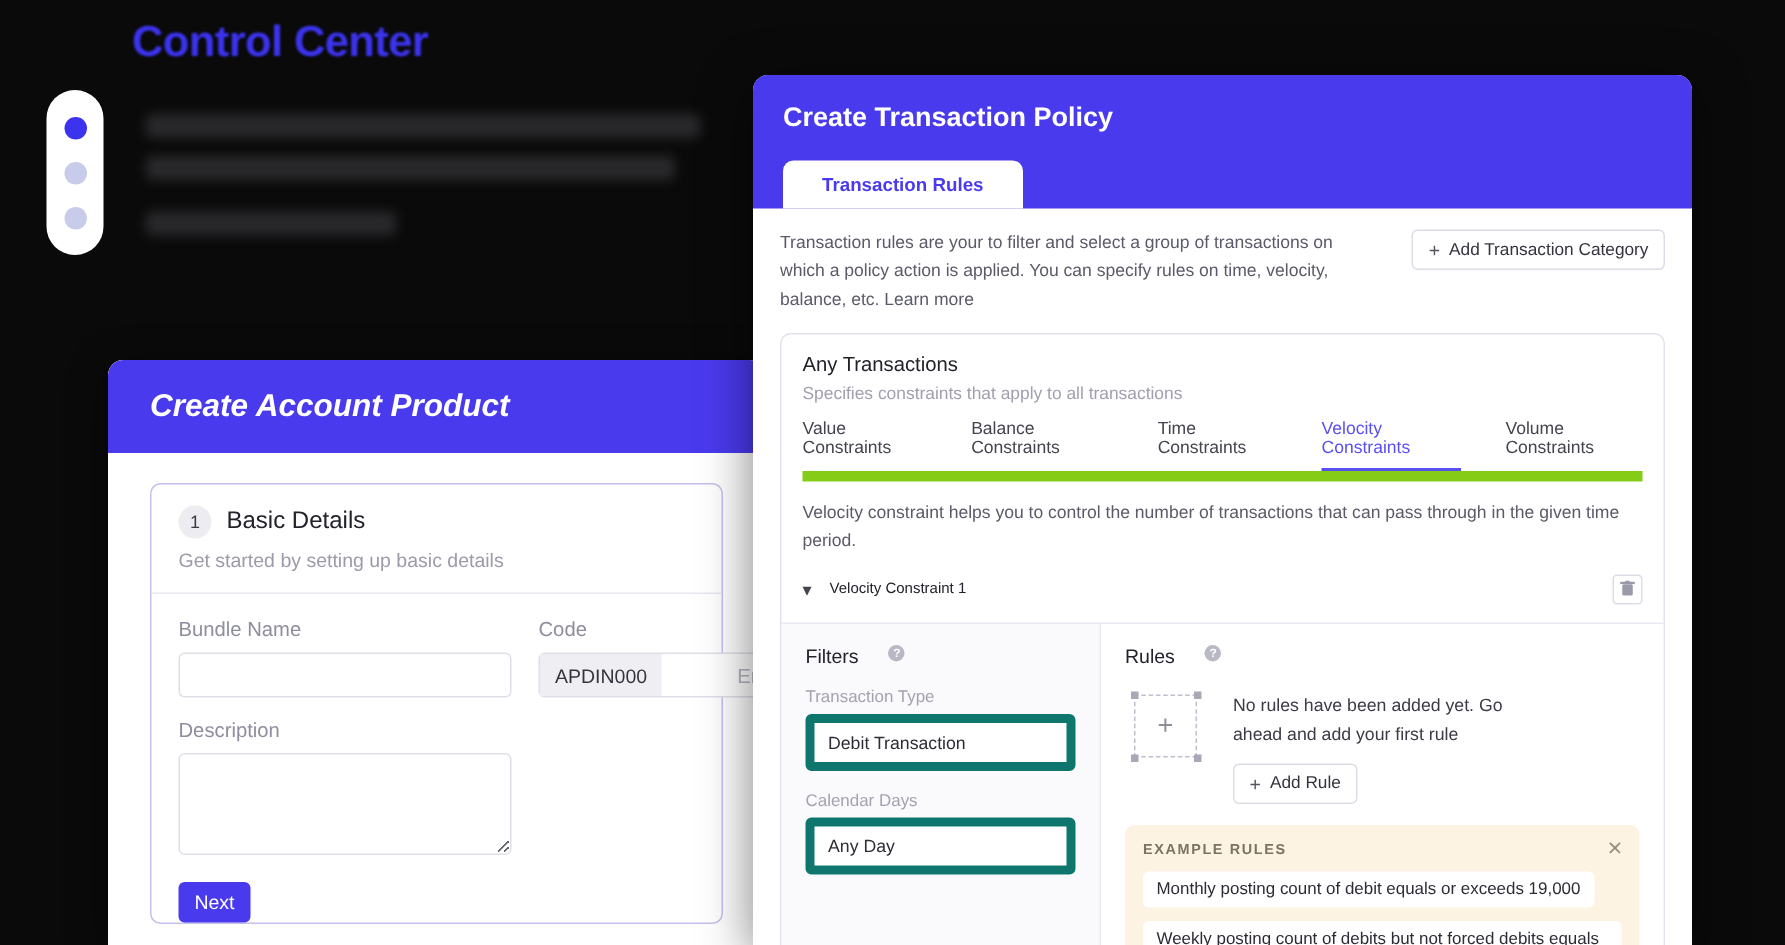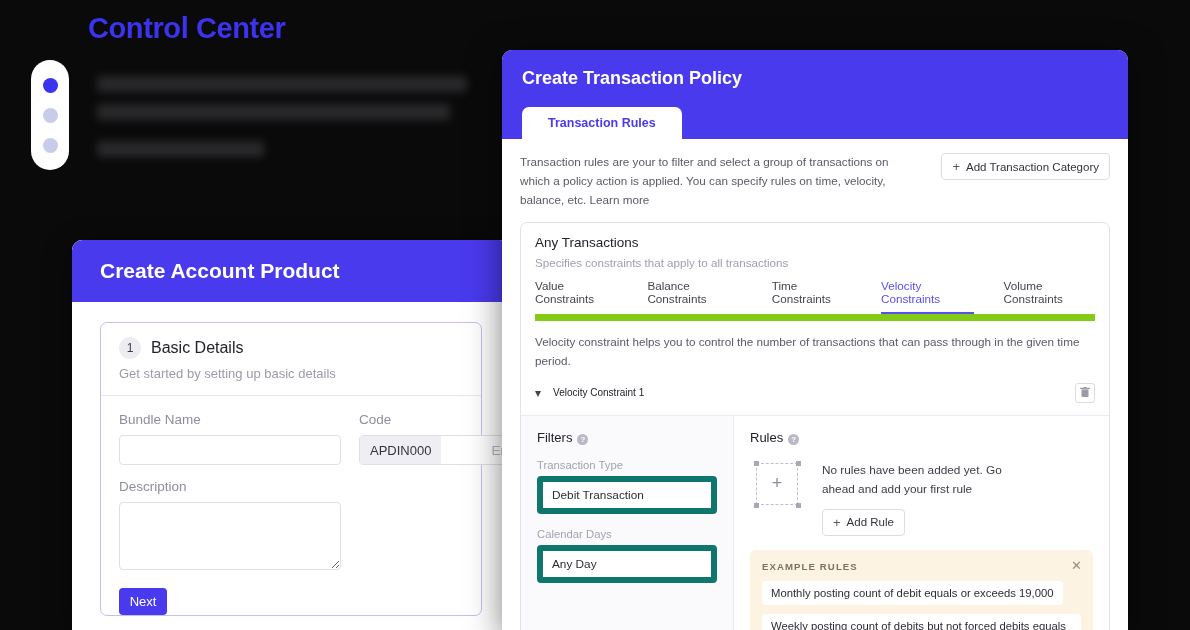--- a/index.html
+++ b/index.html
@@ -46,21 +46,21 @@
   .account-card {
     position: absolute; left: 72px; top: 240px;
     width: 438px; height: 392px;
     background: #ffffff;
     border-radius: 10px 10px 0 0;
     overflow: hidden;
     box-shadow: 0 6px 28px rgba(0,0,0,.45);
   }
   .account-head {
     height: 62px; background: #4a3aee; border-radius: 10px 10px 0 0;
-    display: flex; align-items: center; padding: 0 28px;
+    display: flex; align-items: center; padding: 0 28px; font-style: italic;
   }
   .account-head h1 { font-size: 21px; font-weight: bold; color: #fff; }
   .account-body { padding: 18px 28px 0 28px; }
   .step-box {
     border: 1px solid #c3c0ee; border-radius: 7px; background: #fff;
     margin-top: 2px;
   }
   .step-head { padding: 14px 18px 14px 18px; }
   .step-title-row { display: flex; align-items: center; gap: 10px; }
   .step-num {
@@ -162,21 +162,21 @@
     width: 20px; height: 20px; border: 1px solid #dcdce6; border-radius: 3px;
     background: #fff; display: flex; align-items: center; justify-content: center;
     cursor: pointer;
   }
 
   .panels { display: flex; border-top: 1px solid #eaeaf2; }
   .filters-pane {
     width: 213px; background: #fafafc; border-right: 1px solid #eaeaf2;
     padding: 14px 16px; min-height: 216px;
   }
-  .pane-title-row { display: flex; align-items: flex-end; gap: 5px; }
+  .pane-title-row { display: flex; align-items: flex-start; gap: 20px; }
   .pane-title { font-size: 13px; color: #22222b; }
   .help-ico {
     width: 11px; height: 11px; border-radius: 50%; background: #b9b9c5;
     color: #fff; font-size: 8px; display: flex; align-items: center;
     justify-content: center; font-weight: bold;
   }
   .fld-label { font-size: 11.3px; color: #a3a3b1; margin: 14px 0 5px 0; }
   .fld-box {
     border: 6px solid #0f766e; border-radius: 4px; background: #fff;
     padding: 6px 9px; font-size: 11.8px; color: #2c2c36;

